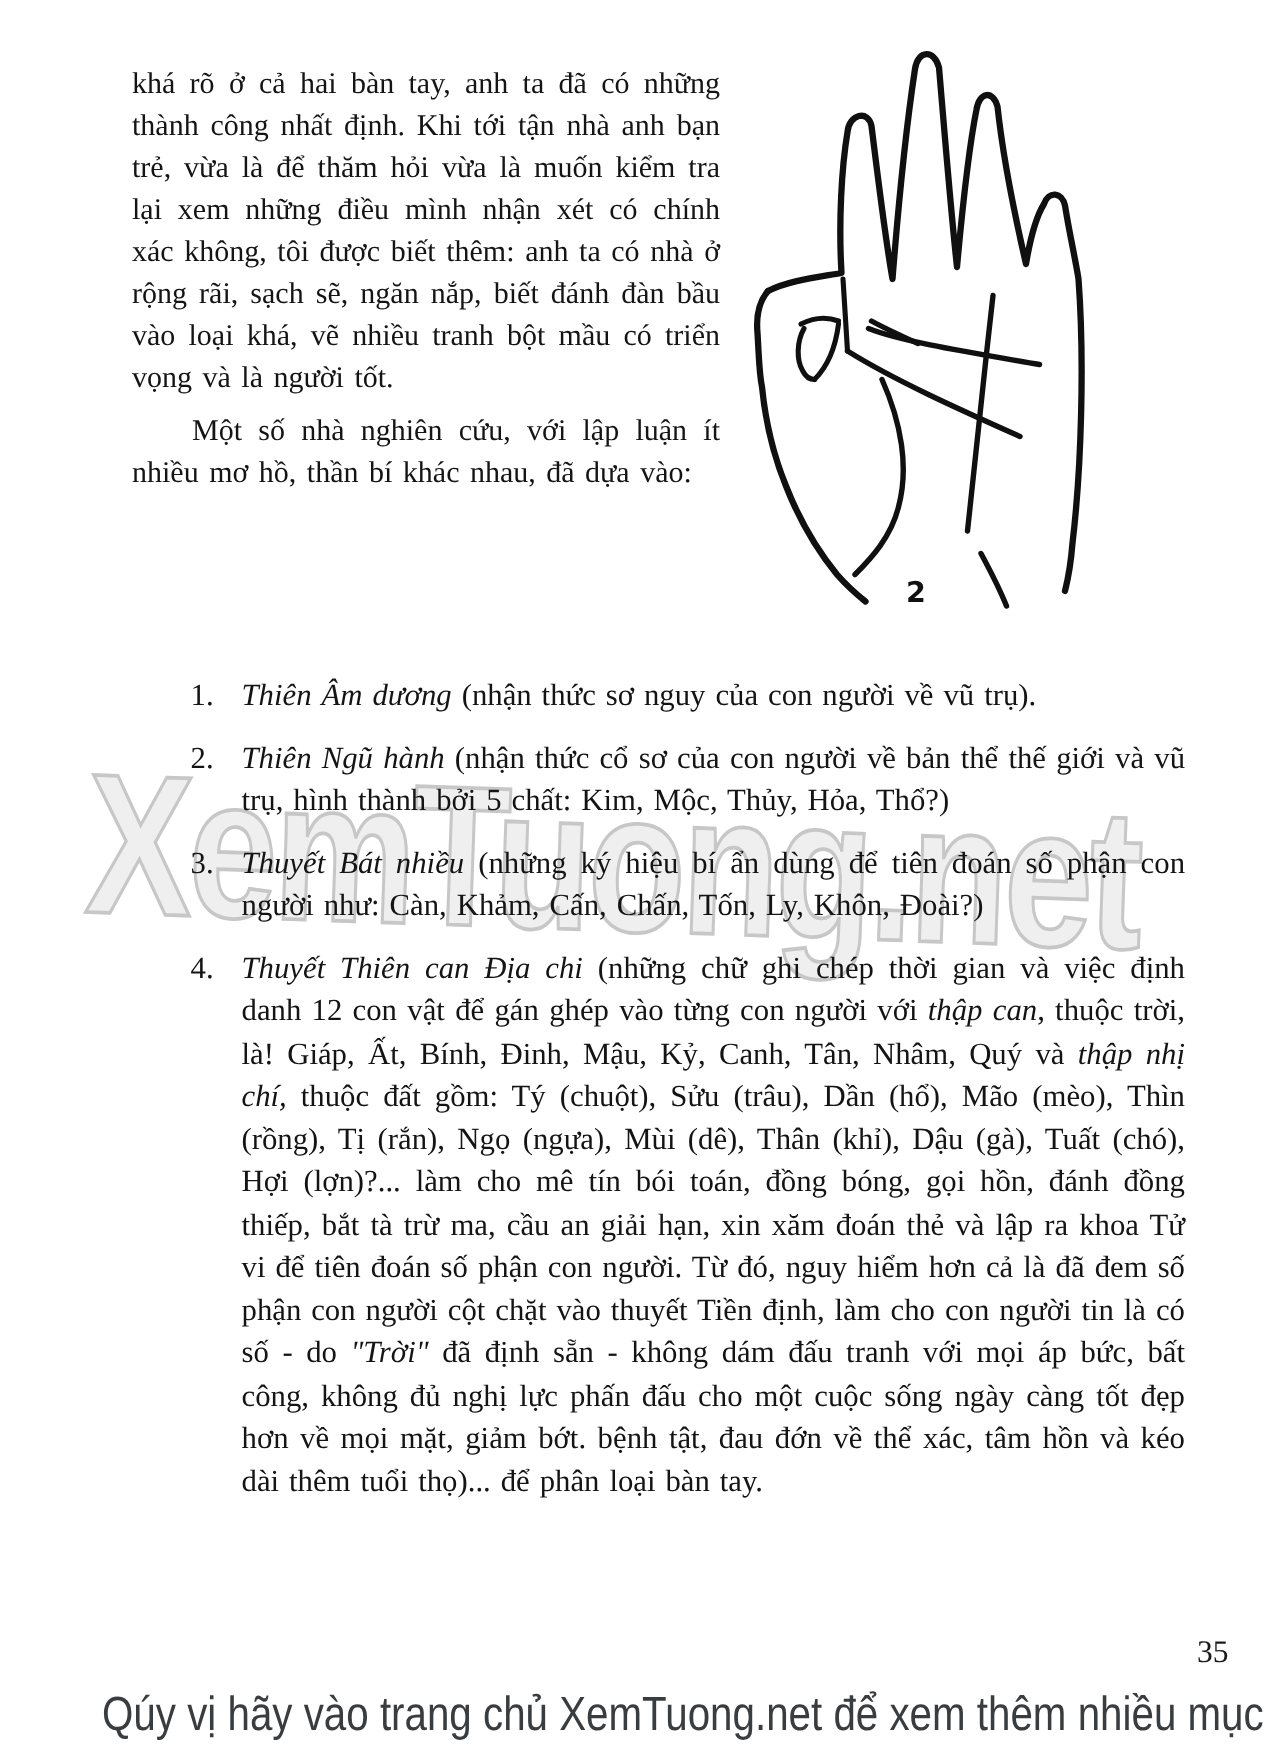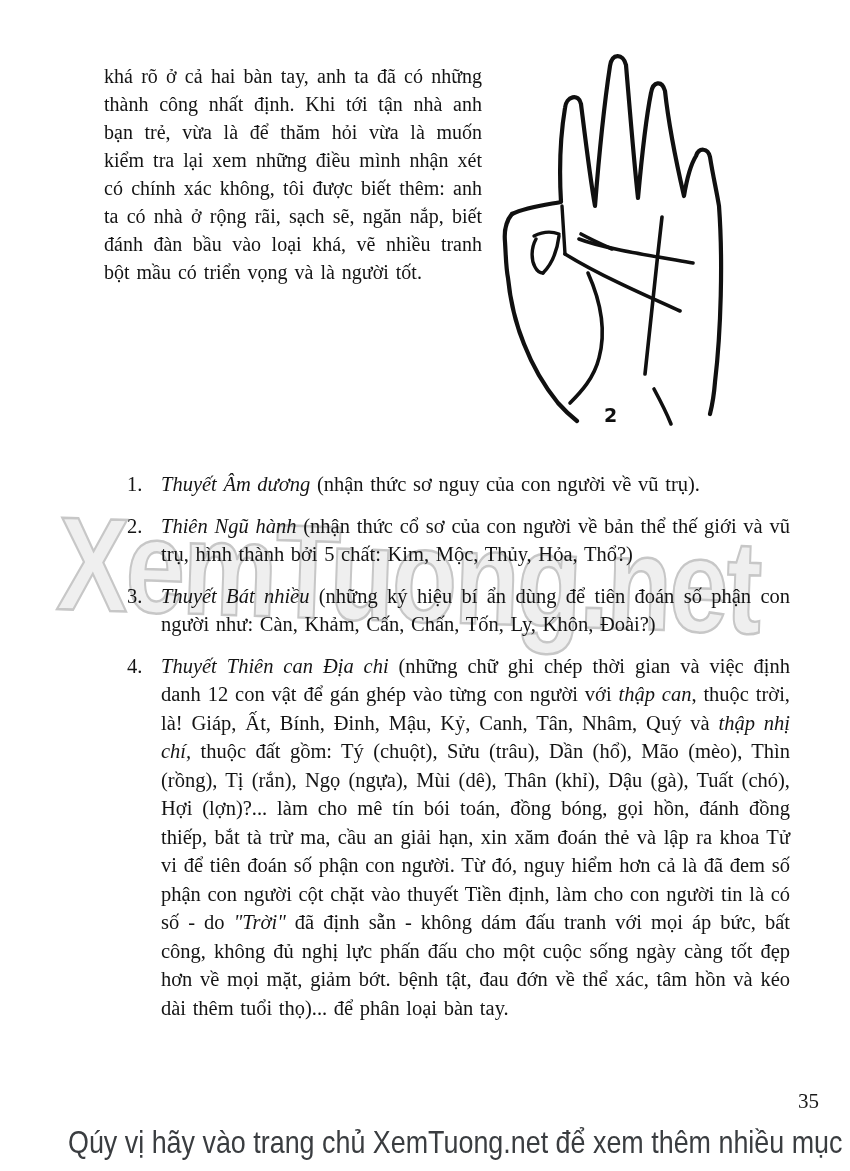--- a/index.html
+++ b/index.html
@@ -9,21 +9,21 @@
   }
   .watermark{
     position:absolute;left:60px;top:497px;z-index:0;
     font-family:"Liberation Sans",sans-serif;font-weight:bold;
     font-size:133px;line-height:1;letter-spacing:-3px;white-space:nowrap;
     color:#efefef;-webkit-text-stroke:2.5px #c7c7c7;
     transform:rotate(2deg) scaleX(0.8);transform-origin:left top;
     pointer-events:none;
   }
   .content{position:relative;z-index:1;}
-  .top{display:flex;padding:40px 28px 0 88px;margin-left:16px;}
+  .top{display:flex;padding:20px 28px 0 88px;}
   .coltext{width:392px;padding-top:22px;font-size:20px;line-height:28px;
     text-align:justify;word-spacing:2px;}
   .coltext p{margin:0;}
   .p2{margin-top:7px !important;text-indent:40px;}
   .figure{position:relative;width:340px;height:414px;margin-left:auto;flex:none;}
   .figlabel{position:absolute;left:122px;top:364px;
     font-family:"DejaVu Sans",sans-serif;font-weight:bold;font-size:19px;color:#101010;}
   .list{margin:16px 60px 0 127px;padding:0;list-style:none;
     font-size:20.5px;line-height:28.5px;}
   .list li{display:flex;margin-bottom:13px;}
@@ -43,20 +43,21 @@
 
 <div class="page">
 
   <div class="watermark">XemTuong.net</div>
 
   <div class="content">
 
     <div class="top">
       <div class="coltext">
         <p class="p1">khá rõ ở cả hai bàn tay, anh ta đã có những thành công nhất định. Khi tới tận nhà anh bạn trẻ, vừa là để thăm hỏi vừa là muốn kiểm tra lại xem những điều mình nhận xét có chính xác không, tôi được biết thêm: anh ta có nhà ở rộng rãi, sạch sẽ, ngăn nắp, biết đánh đàn bầu vào loại khá, vẽ nhiều tranh bột mầu có triển vọng và là người tốt.</p>
+        <p class="p2">Một số nhà nghiên cứu, với lập luận ít nhiều mơ hồ, thần bí khác nhau, đã dựa vào:</p>
       </div>
 
       <div class="figure">
         <svg width="340" height="390" viewBox="0 0 340 390" fill="none" stroke="#101010" stroke-linecap="round" stroke-linejoin="round">
           <path stroke-width="4.2" d="M30 174 C44 167 62 165 79 162 C77 128 79 92 83 68 C84 56 97 53 99 64
                C103 96 108 138 113 166 C116 128 121 72 128 26 C130 13 141 13 144 25
                C148 72 152 122 156 158 C159 125 164 78 169 53 C171 41 180 40 183 51
                C187 88 196 130 202 156 C205 138 209 124 214 116 C217 107 226 108 228 117
                C231 136 235 153 237 166 C241 220 239 292 233 342 C232 355 230 366 228 374"></path>
           <path stroke-width="4.2" d="M30 174 C24 181 22 191 23 202 C24 218 24 228 26 238 C28 258 33 282 42 304
@@ -72,21 +73,21 @@
           <path stroke-width="3.6" d="M180 177 C174 230 168 285 163 334"></path>
           <path stroke-width="3.6" d="M172 349 C179 362 185 374 189 384"></path>
         </svg>
         <div class="figlabel">2</div>
       </div>
     </div>
 
     <ol class="list">
       <li>
         <span class="num">1.</span>
-        <span class="li-body"><span class="it">Thuyết Âm dương</span><span> (nhận thức sơ nguy của con người về vũ trụ).</span></span>
+        <span class="li-body"><span class="it">Thiên Âm dương</span><span> (nhận thức sơ nguy của con người về vũ trụ).</span></span>
       </li>
       <li>
         <span class="num">2.</span>
         <span class="li-body"><span class="it">Thiên Ngũ hành</span><span> (nhận thức cổ sơ của con người về bản thể thế giới và vũ trụ, hình thành bởi 5 chất: Kim, Mộc, Thủy, Hỏa, Thổ?)</span></span>
       </li>
       <li>
         <span class="num">3.</span>
         <span class="li-body"><span class="it">Thuyết Bát nhiều</span><span> (những ký hiệu bí ẩn dùng để tiên đoán số phận con người như: Càn, Khảm, Cấn, Chấn, Tốn, Ly, Khôn, Đoài?)</span></span>
       </li>
       <li>

